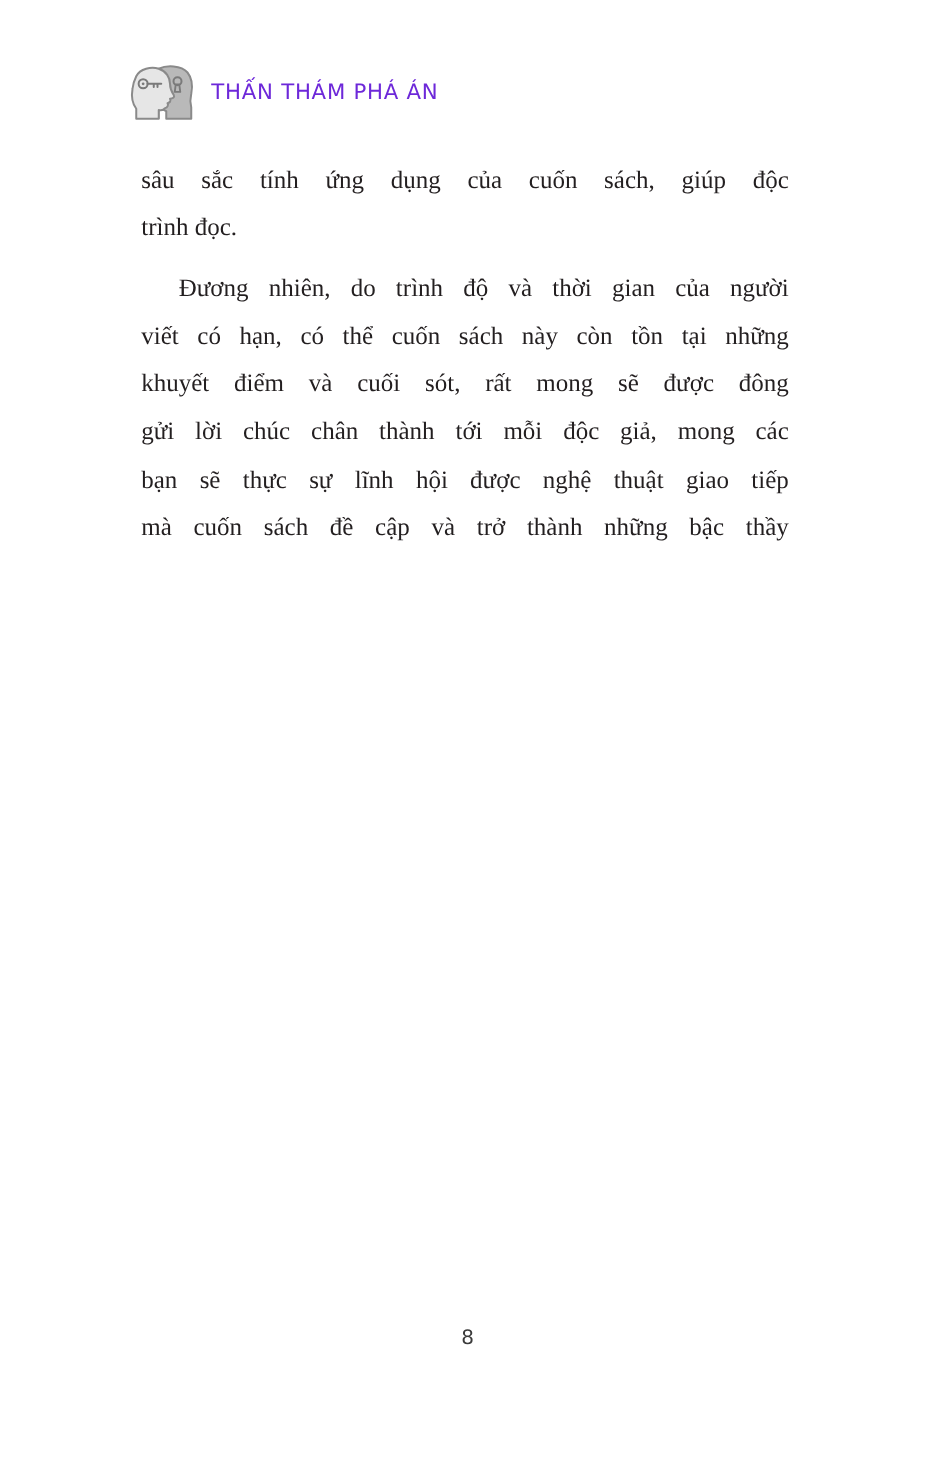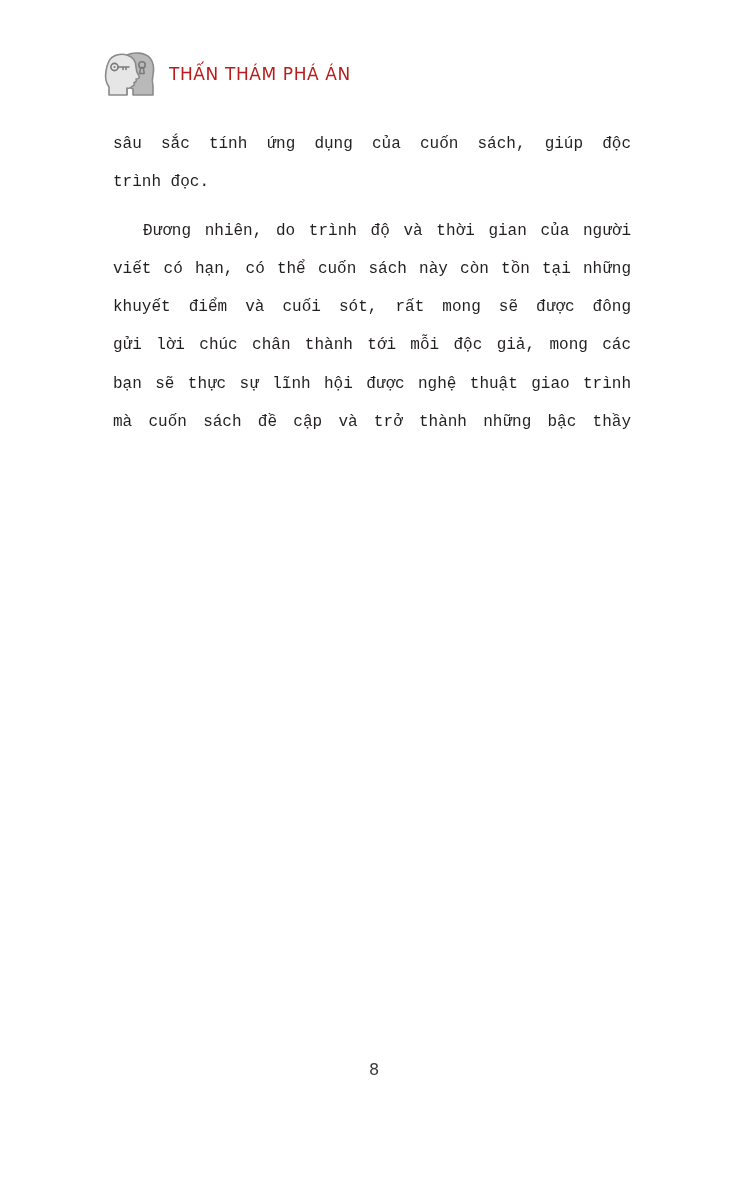--- a/index.html
+++ b/index.html
@@ -25,31 +25,31 @@
     .header-icon {
       width: 54px;
       height: 46px;
       display: block;
     }
     .header-title {
       margin-left: 12px;
       font-family: "DejaVu Sans", sans-serif;
       font-size: 17px;
       letter-spacing: 0.6px;
-      color: #b91c1c;
+      color: #6d28d9;
       font-weight: normal;
       white-space: nowrap;
     }
     .content {
       position: absolute;
       left: 113px;
       top: 125px;
       width: 518px;
-      font-family: Liberation Mono, monospace;
-      font-size: 16px;
+      font-family: Liberation Serif, serif;
+      font-size: 20px;
       line-height: 38.3px;
       color: #231f20;
     }
     .para {
       margin: 0;
       text-align: justify;
       text-align-last: left;
     }
     .para + .para {
       margin-top: 10px;
@@ -102,18 +102,18 @@
 <div class="content">
   <p class="para">
     <span class="line">sâu sắc tính ứng dụng của cuốn sách, giúp độc</span>
     <span class="line last">trình đọc.</span>
   </p>
   <p class="para indent">
     <span class="line first-indent" style="padding-left:30px;text-indent:0;">Đương nhiên, do trình độ và thời gian của người</span>
     <span class="line" style="text-indent:0;">viết có hạn, có thể cuốn sách này còn tồn tại những</span>
     <span class="line" style="text-indent:0;">khuyết điểm và cuối sót, rất mong sẽ được đông</span>
     <span class="line" style="text-indent:0;">gửi lời chúc chân thành tới mỗi độc giả, mong các</span>
-    <span class="line" style="text-indent:0;">bạn sẽ thực sự lĩnh hội được nghệ thuật giao trình</span>
+    <span class="line" style="text-indent:0;">bạn sẽ thực sự lĩnh hội được nghệ thuật giao tiếp</span>
     <span class="line" style="text-indent:0;">mà cuốn sách đề cập và trở thành những bậc thầy</span>
   </p>
 </div>
 
 <div class="page-number">8</div>
 
 </body></html>

